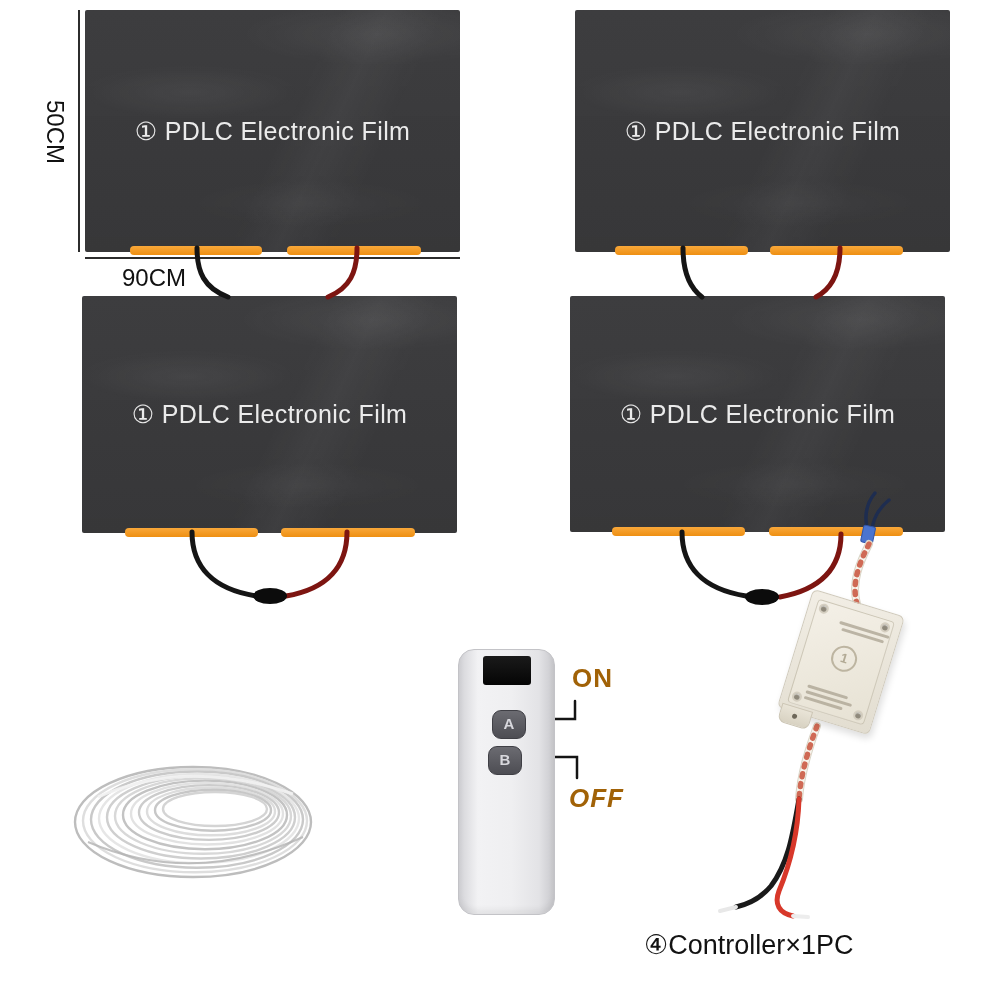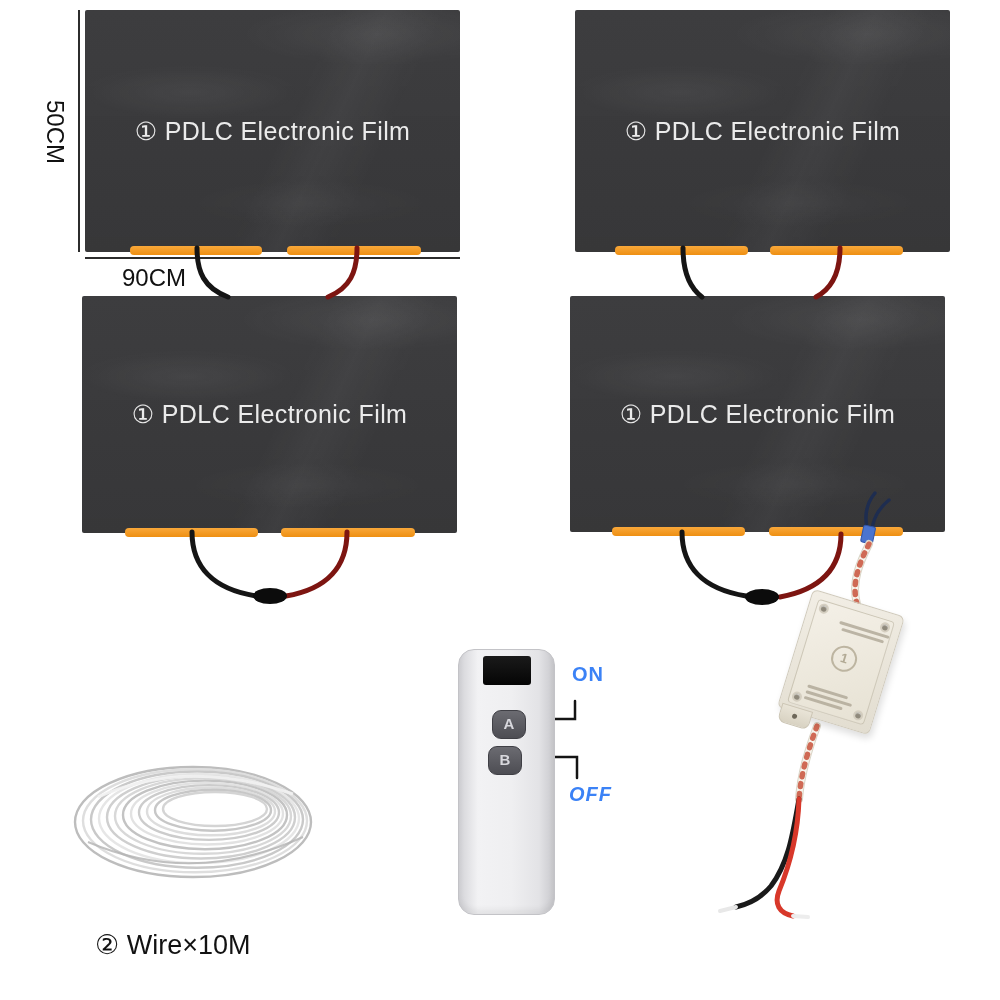--- a/index.html
+++ b/index.html
@@ -49,21 +49,21 @@
   .remote-body{position:absolute;left:458px;top:649px;width:95px;height:264px;border-radius:16px;
      background:linear-gradient(90deg,#d3d3d7 0%,#f2f2f4 20%,#efeff1 55%,#e3e3e6 84%,#c9c9cd 100%);
      border:1px solid #c3c3c7;box-shadow:inset 0 -4px 6px rgba(0,0,0,.07);}
   .remote-screen{position:absolute;left:24px;top:6px;width:48px;height:29px;border-radius:3px;
      background:linear-gradient(180deg,#1a1a1a,#050505);}
   .remote-btn{position:absolute;width:32px;height:27px;border-radius:9px;
      background:linear-gradient(180deg,#6b6b71,#4d4d53);border:1px solid #3f3f45;
      color:#d8d8dd;font-weight:bold;font-size:15px;line-height:25px;text-align:center;}
   .btn-a{left:33px;top:60px;}
   .btn-b{left:29px;top:96px;}
-  .switch-label{position:absolute;font-weight:bold;font-size:20px;color:#3b82f6;letter-spacing:1px;}
+  .switch-label{position:absolute;font-weight:bold;font-size:26px;color:#a16207;letter-spacing:1px;}
   .on-label{left:572px;top:663px;}
   .off-label{left:569px;top:783px;font-style:italic;}
 
   
   .controller{position:absolute;left:793px;top:600px;width:94px;height:122px;
      transform:rotate(17deg);background:linear-gradient(160deg,#f2eee5,#e2ddd0);
      border:1px solid #d0cabb;border-radius:6px;box-shadow:3px 4px 7px rgba(0,0,0,.13);}
   .controller-face{position:absolute;inset:7px;border:1px solid rgba(150,140,118,.35);
      border-radius:4px;background:linear-gradient(150deg,#f4f0e7,#e7e2d4);}
   .screw{position:absolute;width:6px;height:6px;border-radius:50%;background:#8f897b;
@@ -192,15 +192,15 @@
       <div class="controller-badge">1</div>
       <div class="ctrl-marking m1"></div>
       <div class="ctrl-marking m2"></div>
       <div class="ctrl-marking m3"></div>
       <div class="ctrl-marking m4"></div>
       <div class="ctrl-marking m5"></div>
     </div>
     <div class="controller-tab"></div>
   </div>
 
-  <div class="kit-label kit-wire">② Wire×10M</div>
+  <div class="kit-label kit-controller">④Controller×1PC</div>
 
 </div>
 
 </body></html>

